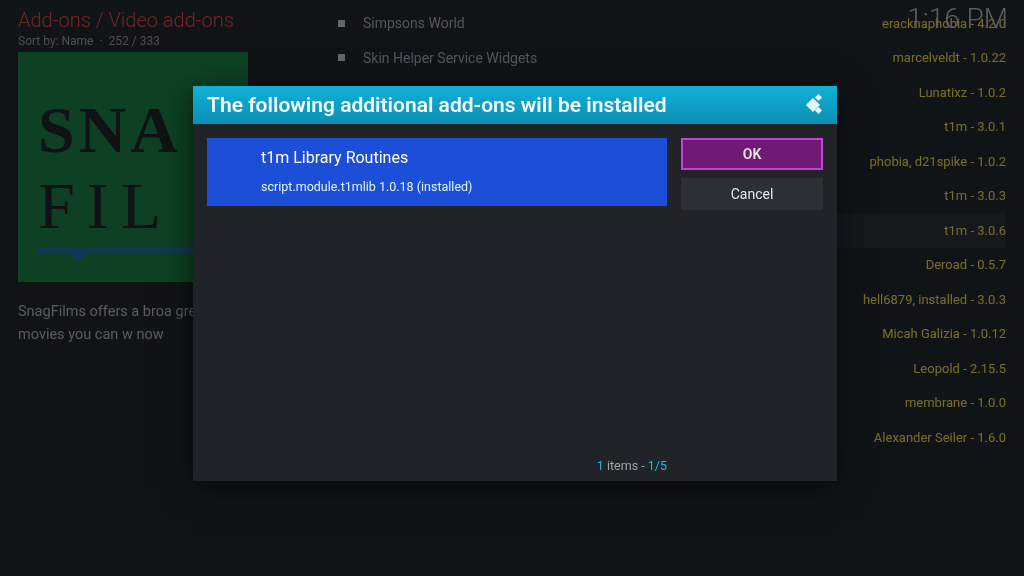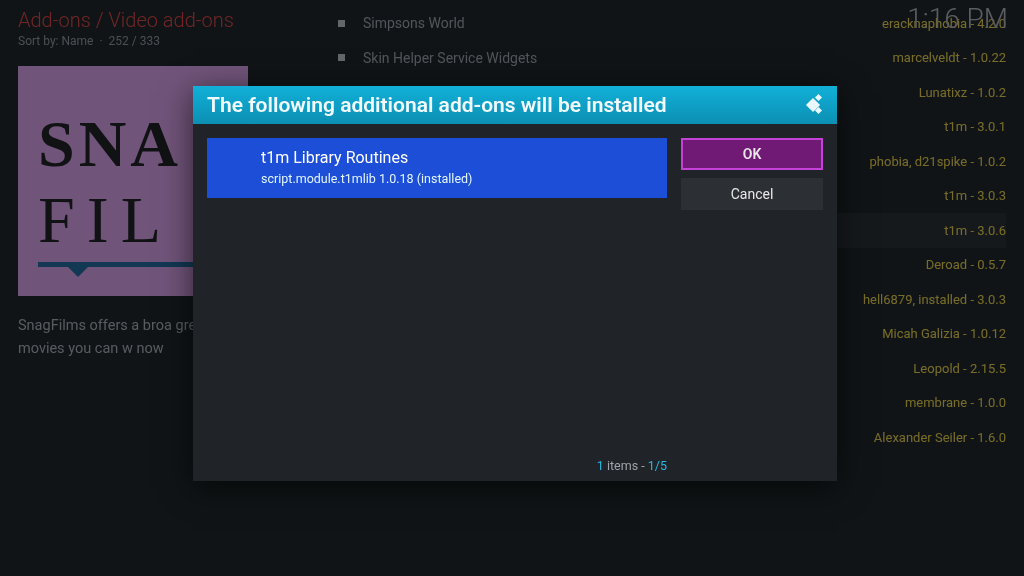--- a/index.html
+++ b/index.html
@@ -3,21 +3,21 @@
 <meta charset="utf-8">
 <style>
 * { margin: 0; padding: 0; box-sizing: border-box; font-family: -apple-system, "Segoe UI", Roboto, sans-serif; }
 html, body { width: 1024px; height: 576px; overflow: hidden; background: #1a1d21; color: #d0d0d0; }
 
 .bg { position: absolute; inset: 0; display: flex; }
 
 .sidebar { width: 300px; padding: 8px 0 0 18px; }
 .breadcrumb { font-size: 20px; color: #ef4444; font-weight: 300; }
 .sortline { font-size: 12px; color: #9aa0a6; margin-top: 2px; }
-.thumb-wrap { margin-top: 18px; width: 230px; height: 230px; background: #f0abfc; position: relative; overflow: hidden; }
+.thumb-wrap { margin-top: 4px; width: 230px; height: 230px; background: #15803d; position: relative; overflow: hidden; }
 .thumb-wrap .brand1 { position: absolute; top: 40px; left: 20px; font-family: Georgia, serif; font-size: 66px; font-weight: 700; letter-spacing: 4px; color: #1a1a1a; }
 .thumb-wrap .brand2 { position: absolute; top: 116px; left: 20px; font-family: Georgia, serif; font-size: 66px; font-weight: 200; letter-spacing: 12px; color: #1a1a1a; }
 .thumb-wrap .under { position: absolute; top: 196px; left: 20px; width: 200px; height: 5px; background: #1e6ea8; }
 .thumb-wrap .under::after { content:""; position:absolute; left:30px; top:5px; border:10px solid transparent; border-top-color:#1e6ea8; }
 .desc { margin-top: 18px; font-size: 14.5px; color: #b8bcc2; line-height: 1.6; width: 210px; }
 
 .mainlist { flex: 1; padding: 6px 18px 0 10px; position: relative; }
 .clock { position: absolute; top: 2px; right: 16px; font-size: 28px; font-weight: 300; color: #bfbfbf; }
 .row { display: flex; align-items: center; height: 34.5px; font-size: 14px; color: #a8adb3; }
 .row .bullet { width: 7px; height: 7px; background: #cfd3d8; margin: 0 18px 0 28px; }
@@ -27,21 +27,21 @@
 
 .overlay { position: absolute; inset: 0; background: rgba(10,12,14,0.55); }
 
 .dialog { position: absolute; left: 193px; top: 86px; width: 644px; height: 395px; background: #202327; box-shadow: 0 6px 30px rgba(0,0,0,0.6); }
 .dlg-header { height: 38px; background: linear-gradient(180deg,#11b0d8,#0c8fb3); display: flex; align-items: center; padding: 0 14px; }
 .dlg-header .t { color: #f2fbff; font-size: 21px; font-weight: 600; flex: 1; }
 .dlg-body { display: flex; height: calc(100% - 38px); }
 .dlg-left { flex: 1; padding: 14px; position: relative; }
 .dep-item { background: #1d4ed8; padding: 10px 16px 12px 54px; }
 .dep-item .n { color: #fff; font-size: 16px; }
-.dep-item .d { color: #e2f6fb; font-size: 12.5px; margin-top: 4px; }
+.dep-item .d { color: #e2f6fb; font-size: 12.5px; margin-top: 12px; }
 .dlg-footer { position: absolute; bottom: 8px; right: 14px; font-size: 12.5px; color: #9ea4ab; }
 .dlg-footer .cy { color: #29b8df; }
 .dlg-right { width: 156px; padding: 14px 14px 0 0; }
 .btn { height: 32px; display: flex; align-items: center; justify-content: center; font-size: 14px; color: #e8e8e8; background: #2c2f34; margin-bottom: 8px; cursor: pointer; }
 .btn.focus { background: #701a75; border: 2px solid #c542d8; font-weight: 600; }
 
 .kodi-logo { width: 20px; height: 20px; position: relative; }
 .kodi-logo .d { position: absolute; width: 10px; height: 10px; background: #eaf8fd; transform: rotate(45deg); left: 5px; top: 5px; }
 .kodi-logo .s1 { position:absolute; width:5px; height:5px; background:#eaf8fd; transform:rotate(45deg); left:13px; top:0; }
 .kodi-logo .s2 { position:absolute; width:5px; height:5px; background:#eaf8fd; transform:rotate(45deg); left:13px; top:13px; }

